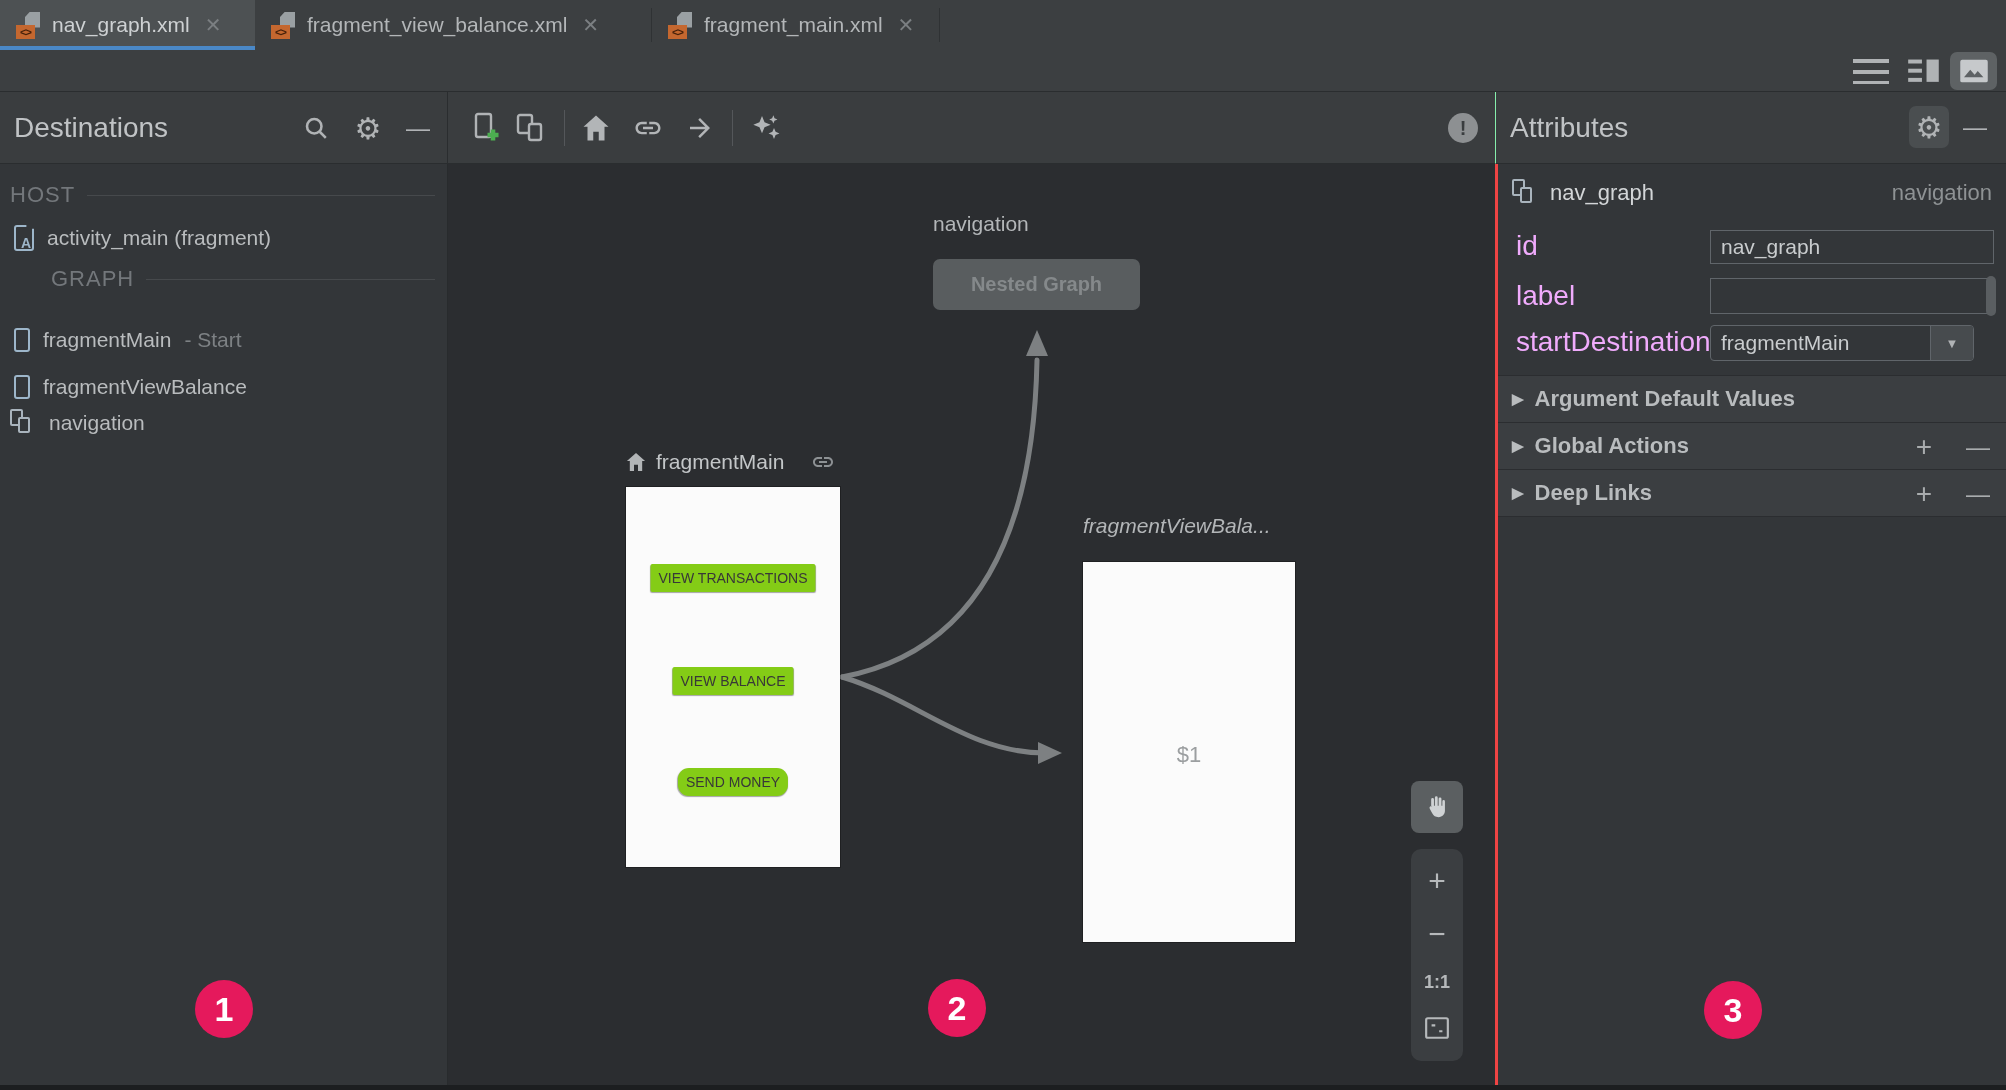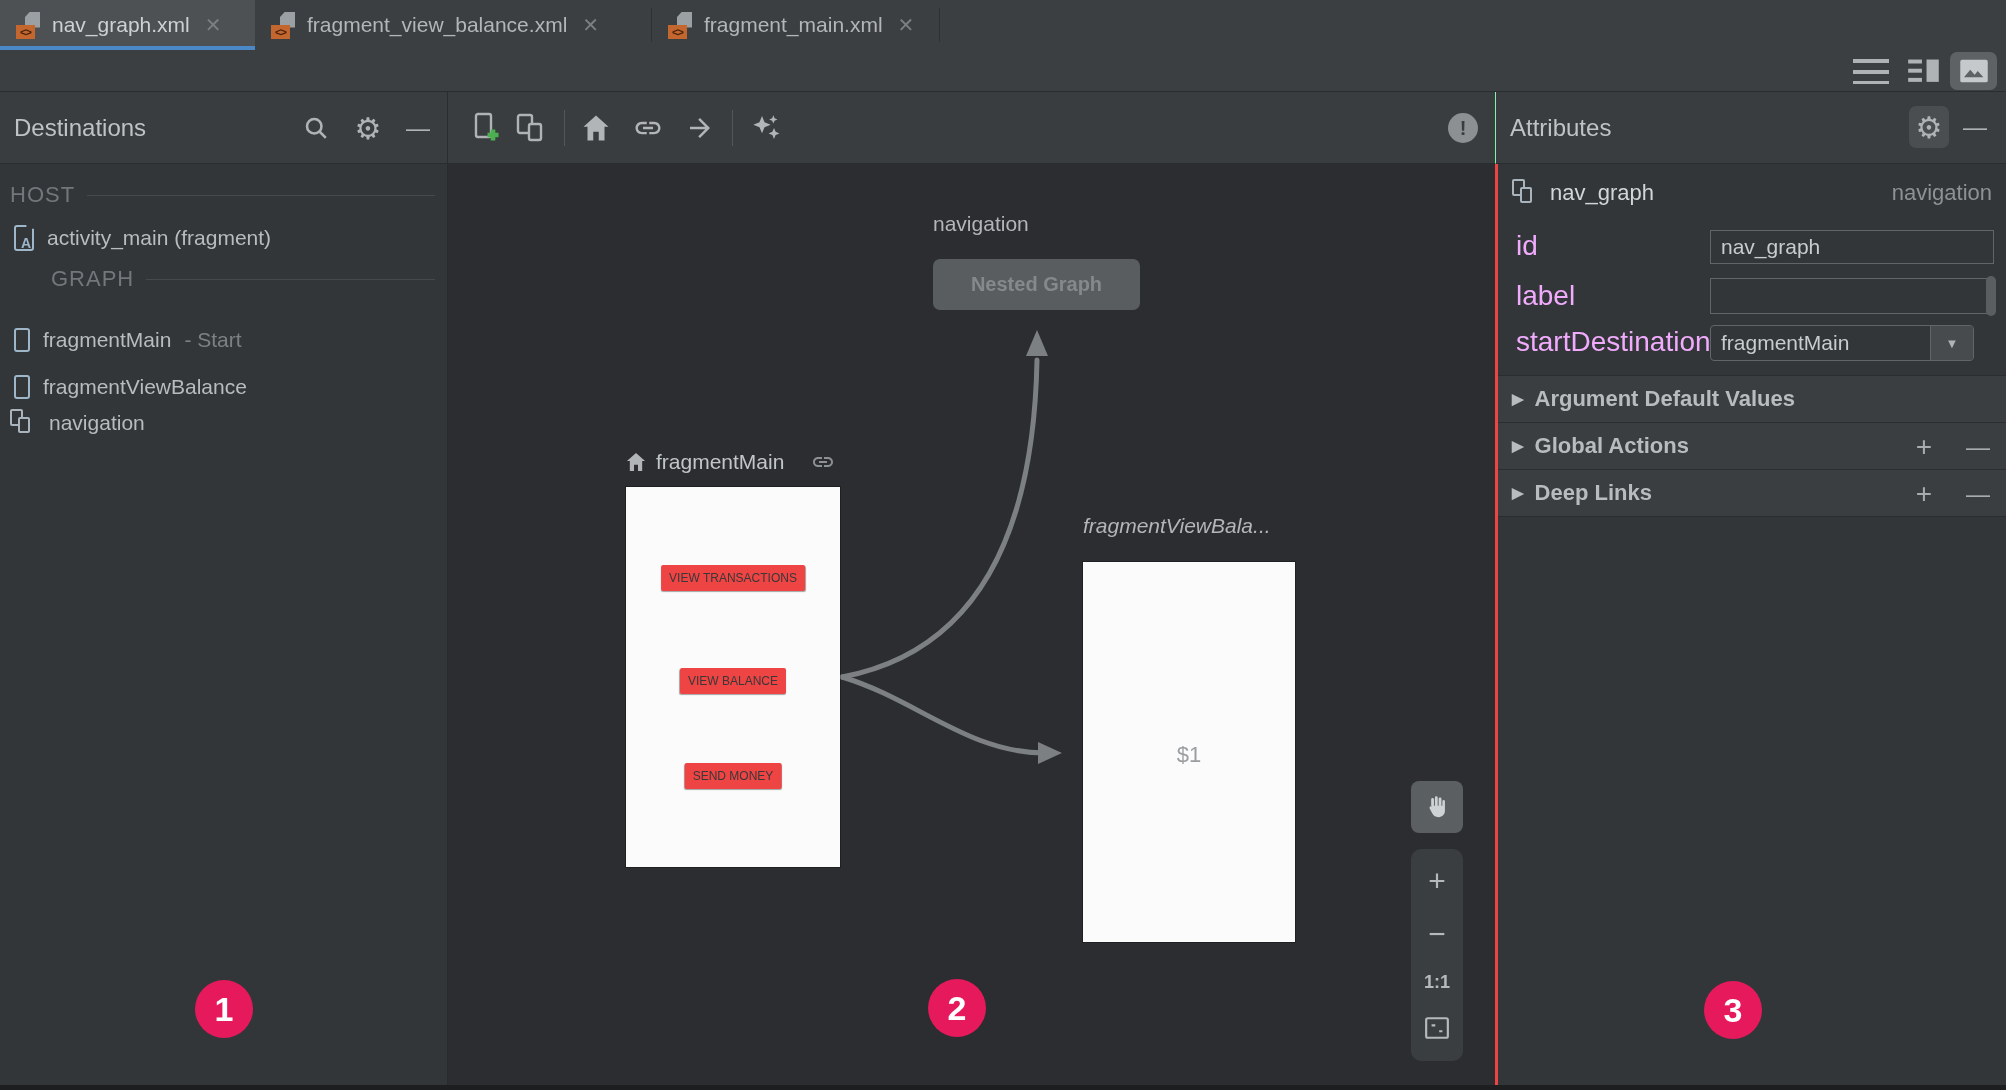--- a/index.html
+++ b/index.html
@@ -23,21 +23,21 @@
   
   .viewbar{position:absolute;left:0;top:50px;width:2006px;height:42px;background:#3c3f41;border-bottom:1px solid #2a2d2f;box-sizing:border-box;}
   .codeicon{position:absolute;left:1853px;top:9px;width:36px;height:25px;
             background:repeating-linear-gradient(#b0b3b5 0 4px,transparent 4px 11px);}
   .spliticon{position:absolute;left:1906px;top:8px;}
   .designbtn{position:absolute;left:1950px;top:2px;width:47px;height:38px;background:#5e6264;border-radius:7px;
              display:flex;align-items:center;justify-content:center;}
 
   
   .hdr{position:absolute;top:92px;height:72px;background:#3a3d3f;border-bottom:1px solid #2a2d2f;box-sizing:border-box;}
-  .hdr-title{position:absolute;left:14px;top:0;height:71px;display:flex;align-items:center;font-size:24px;color:#c0c3c5;}
+  .hdr-title{position:absolute;left:14px;top:0;height:71px;display:flex;align-items:center;font-size:28px;color:#c0c3c5;}
   .hicon{position:absolute;top:20px;width:32px;height:32px;display:flex;align-items:center;justify-content:center;}
   .glyph{color:#b0b3b5;}
   .minusg{font-size:24px;color:#b0b3b5;}
   .toolsep{position:absolute;top:18px;width:1px;height:36px;background:#54575a;}
 
   
   .leftpanel{position:absolute;left:0;top:164px;width:448px;height:926px;background:#333639;border-right:1px solid #282b2d;box-sizing:border-box;}
   .secthead{position:absolute;left:10px;right:12px;display:flex;align-items:center;gap:12px;
             color:#73777b;font-size:22px;letter-spacing:1px;}
   .secthead .line{flex:1;height:1px;background:#46494c;}
@@ -52,22 +52,22 @@
   .nestedicon .r2{position:absolute;left:8px;top:8px;width:12px;height:16px;border:2px solid #a9b4bd;border-radius:2px;background:#333639;box-sizing:border-box;}
 
   
   .canvas{position:absolute;left:448px;top:164px;width:1047px;height:926px;background:#2b2d30;}
   .cvlabel{position:absolute;font-size:21px;color:#b3b6b8;white-space:nowrap;}
   .nestednode{position:absolute;left:485px;top:95px;width:207px;height:51px;background:#595d5f;border-radius:7px;
               display:flex;align-items:center;justify-content:center;font-weight:bold;font-size:20px;color:#85898b;}
   .fmheader{position:absolute;left:177px;top:283px;height:30px;display:flex;align-items:center;gap:9px;}
   .fmheader .t{font-size:21px;color:#c3c6c8;}
   .devcard{position:absolute;background:#fbfbfb;box-shadow:0 0 0 1px rgba(0,0,0,.28);}
-  .andbtn{position:absolute;left:50%;transform:translate(-50%,-50%);background:#ef4444;color:#383838;
-          font-size:12px;padding:6px 8px;border-radius:2px;white-space:nowrap;box-shadow:0 1px 1px rgba(0,0,0,.35);}
+  .andbtn{position:absolute;left:50%;transform:translate(-50%,-50%);background:#84cc16;color:#383838;
+          font-size:14px;padding:6px 8px;border-radius:2px;white-space:nowrap;box-shadow:0 1px 1px rgba(0,0,0,.35);}
   .dollar{position:absolute;left:50%;top:193px;transform:translate(-50%,-50%);color:#9b9ea0;font-size:22px;}
   .arrowsvg{position:absolute;left:0;top:0;}
   .handbtn{position:absolute;left:963px;top:617px;width:52px;height:52px;background:#5b5f61;border-radius:8px;
            display:flex;align-items:center;justify-content:center;}
   .zoomgroup{position:absolute;left:963px;top:685px;width:52px;height:212px;background:#3b3e41;border-radius:10px;
              display:flex;flex-direction:column;align-items:center;justify-content:space-around;padding:6px 0;box-sizing:border-box;}
   .zoomitem{color:#b6b9bb;font-size:30px;line-height:30px;}
   .zoomratio{color:#b6b9bb;font-size:18px;font-weight:bold;}
 
   
@@ -265,21 +265,21 @@
         <path d="M12 1l10 9h-3.2v11h-4.6v-7h-4.4v7H5.2V10H2z"></path>
       </svg>
       <span class="t">fragmentMain</span>
       <svg width="24" height="24" viewBox="0 0 24 24" fill="#8d9194" style="margin-left:18px;">
         <path d="M3.9 12c0-1.71 1.39-3.1 3.1-3.1h4V7H7c-2.76 0-5 2.24-5 5s2.24 5 5 5h4v-1.9H7c-1.71 0-3.1-1.39-3.1-3.1zm4.1 1h8v-2H8v2zm9-6h-4v1.9h4c1.71 0 3.1 1.39 3.1 3.1s-1.39 3.1-3.1 3.1h-4V17h4c2.76 0 5-2.24 5-5s-2.24-5-5-5z"></path>
       </svg>
     </div>
     <div class="devcard" style="left:178px;top:323px;width:214px;height:380px;">
       <span class="andbtn" style="top:91px;">VIEW TRANSACTIONS</span>
       <span class="andbtn" style="top:194px;">VIEW BALANCE</span>
-      <span class="andbtn" style="top:289px;">SEND MONEY</span>
+      <span class="andbtn" style="top:295px;border-radius:11px;">SEND MONEY</span>
     </div>
 
     <span class="cvlabel" style="left:635px;top:350px;font-style:italic;">fragmentViewBala...</span>
     <div class="devcard" style="left:635px;top:398px;width:212px;height:380px;">
       <span class="dollar">$1</span>
     </div>
 
     <div class="handbtn">
       <svg width="28" height="28" viewBox="0 0 24 24">
         <path d="M7 11V5.5a1.2 1.2 0 012.4 0V11h.8V4a1.2 1.2 0 012.4 0v7h.8V5a1.2 1.2 0 012.4 0v6h.8V7.2a1.1 1.1 0 012.2 0v8.1c0 3.1-2.3 5.4-5.5 5.4-2.7 0-4.1-1.1-5.4-3.3l-2.1-3.9c-.5-1-.1-1.9.8-2.1.5-.1 1 .1 1.3.5z" fill="#cfd2d4"></path>

